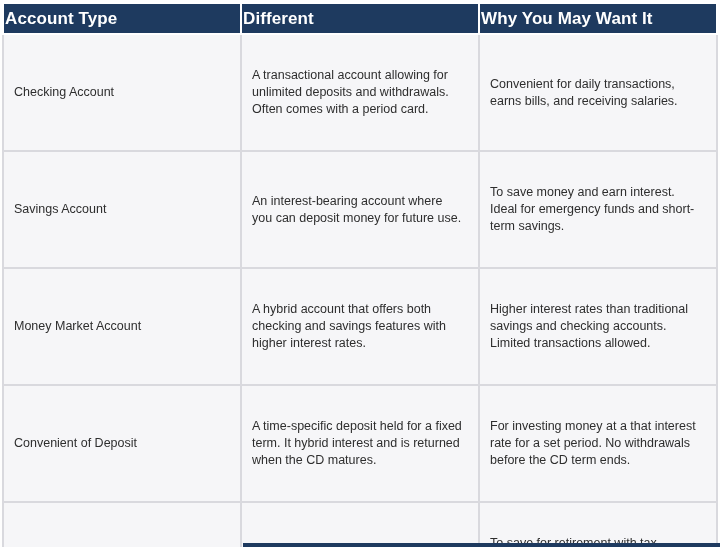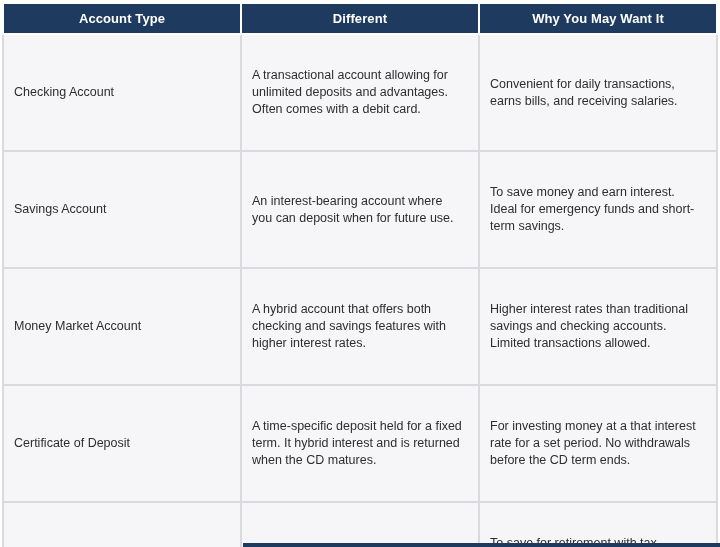--- a/index.html
+++ b/index.html
@@ -19,25 +19,25 @@
     position: absolute;
     top: 2px;
     left: 2px;
     width: 716px;
     border-collapse: collapse;
     table-layout: fixed;
   }
   table.accounts th {
     background: #1e3a5f;
     color: #ffffff;
-    font-size: 13px;
+    font-size: 17px;
     font-weight: bold;
     height: 27px;
     border: 2px solid #ffffff;
-    text-align: center;
+    text-align: left;
     vertical-align: middle;
     letter-spacing: 0.1px;
   }
   table.accounts td {
     background: #f6f6f8;
     border: 2px solid #d9d9de;
     font-size: 12.5px;
     color: #2e2e2e;
     height: 99px;
     padding: 8px 14px 8px 10px;
@@ -64,35 +64,35 @@
     <thead>
       <tr>
         <th>Account Type</th>
         <th>Different</th>
         <th>Why You May Want It</th>
       </tr>
     </thead>
     <tbody>
       <tr>
         <td class="type-cell">Checking Account</td>
-        <td>A transactional account allowing for unlimited deposits and advantages. Often comes with a debit card.</td>
+        <td>A transactional account allowing for unlimited deposits and withdrawals. Often comes with a period card.</td>
         <td>Convenient for daily transactions, earns bills, and receiving salaries.</td>
       </tr>
       <tr>
         <td class="type-cell">Savings Account</td>
-        <td>An interest-bearing account where you can deposit when for future use.</td>
+        <td>An interest-bearing account where you can deposit money for future use.</td>
         <td>To save money and earn interest. Ideal for emergency funds and short-term savings.</td>
       </tr>
       <tr>
         <td class="type-cell">Money Market Account</td>
         <td>A hybrid account that offers both checking and savings features with higher interest rates.</td>
         <td>Higher interest rates than traditional savings and checking accounts. Limited transactions allowed.</td>
       </tr>
       <tr>
-        <td class="type-cell">Certificate of Deposit</td>
+        <td class="type-cell">Convenient of Deposit</td>
         <td>A time-specific deposit held for a fixed term. It hybrid interest and is returned when the CD matures.</td>
         <td>For investing money at a that interest rate for a set period. No withdrawals before the CD term ends.</td>
       </tr>
       <tr>
         <td class="type-cell">Individual Retirement Accounts</td>
         <td>A tax-advantaged account designed for retirement savings.</td>
         <td>To save for retirement with tax benefits. Different types offer various tax advantages.</td>
       </tr>
     </tbody>
   </table>

